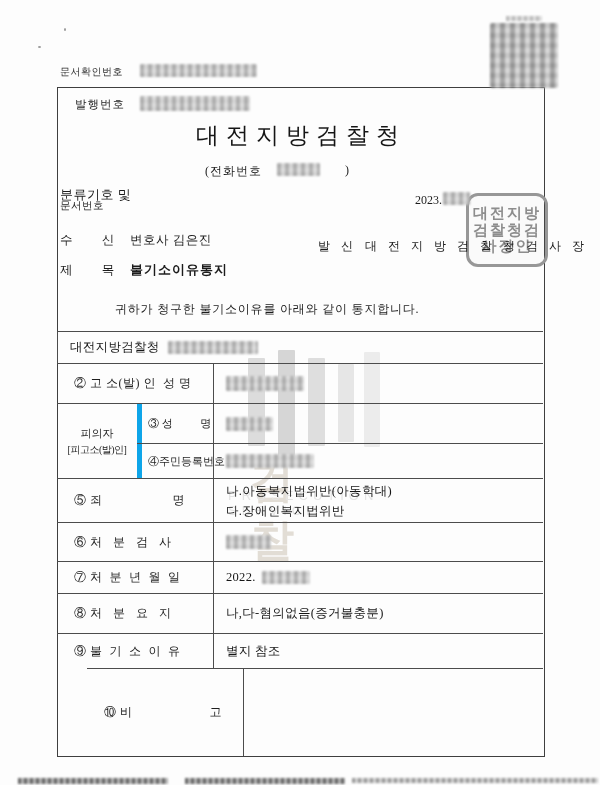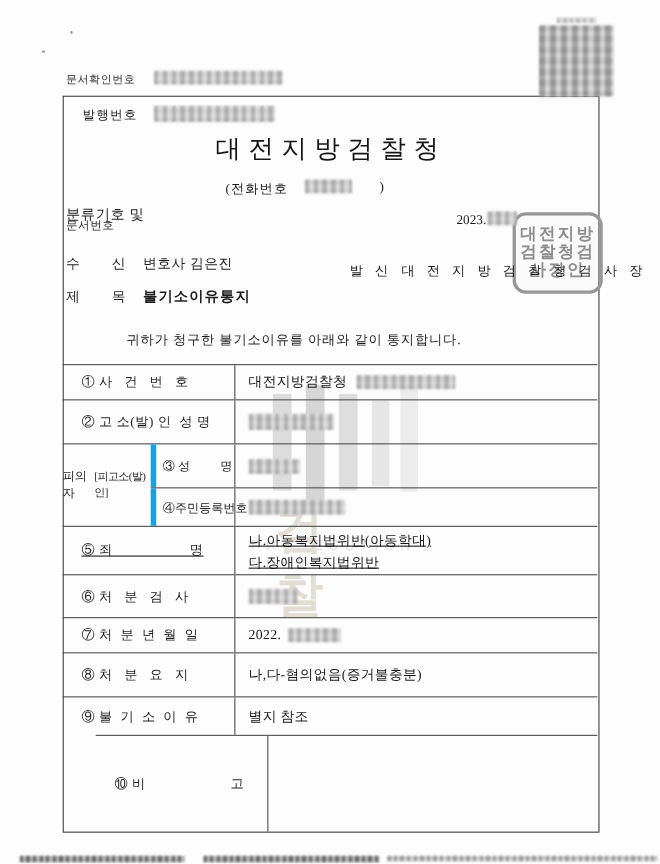--- a/index.html
+++ b/index.html
@@ -102,21 +102,21 @@
     font-size:12px;letter-spacing:.5px;white-space:pre;color:#1e1e1e;
   }
   .t-value{
     flex:1;box-sizing:border-box;border-left:1px solid #4c4c4c;
     display:flex;align-items:center;padding-left:12px;
     font-size:12.5px;letter-spacing:.3px;color:#161616;
   }
   .t-value.multi{flex-direction:column;align-items:flex-start;justify-content:center;line-height:1.6;}
   .t-outer-label{
     width:80px;flex:none;box-sizing:border-box;
-    display:flex;flex-direction:row;align-items:center;justify-content:center;
+    display:flex;flex-direction:column;align-items:center;justify-content:center;
     font-size:11px;line-height:1.5;color:#1e1e1e;
   }
   .t-outer-label .sub2{font-size:10px;letter-spacing:-0.5px;}
   .t-subcol{flex:1;display:flex;flex-direction:column;}
   .t-subrow{display:flex;box-sizing:border-box;}
   .t-subrow + .t-subrow{border-top:1px solid #4c4c4c;}
   .t-sublabel{
     width:76px;flex:none;box-sizing:border-box;border-left:5px solid #0ea5e9;
     display:flex;align-items:center;padding-left:6px;
     font-size:11px;white-space:pre;color:#1e1e1e;
@@ -175,21 +175,20 @@
   </div>
 
   <span class="abs subject-label">제 목</span>
   <span class="abs subject-value">불기소이유통지</span>
 
   <span class="abs notice-line">귀하가 청구한 불기소이유를 아래와 같이 통지합니다.</span>
 
   <div class="tbl">
 
     <div class="t-row" style="height:32px;">
-      <div class="t-label">① 사   건   번   호</div>
       <div class="t-value">
         <span>대전지방검찰청</span>
         <span class="redact-inline" style="width:90px;margin-left:8px;"></span>
       </div>
     </div>
 
     <div class="t-row" style="height:40px;">
       <div class="t-label">② 고 소(발) 인  성 명</div>
       <div class="t-value">
         <span class="redact-inline" style="width:78px;height:15px;"></span>
@@ -210,21 +209,21 @@
         </div>
         <div class="t-subrow" style="height:35px;">
           <div class="t-sublabel">④주민등록번호</div>
           <div class="t-value">
             <span class="redact-inline" style="width:88px;height:14px;"></span>
           </div>
         </div>
       </div>
     </div>
 
-    <div class="t-row" style="height:44px;text-decoration:underline;">
+    <div class="t-row" style="height:44px;">
       <div class="t-label">⑤ 죄                    명</div>
       <div class="t-value multi">
         <span>나.아동복지법위반(아동학대)</span>
         <span>다.장애인복지법위반</span>
       </div>
     </div>
 
     <div class="t-row" style="height:39px;">
       <div class="t-label">⑥ 처   분   검   사</div>
       <div class="t-value">

